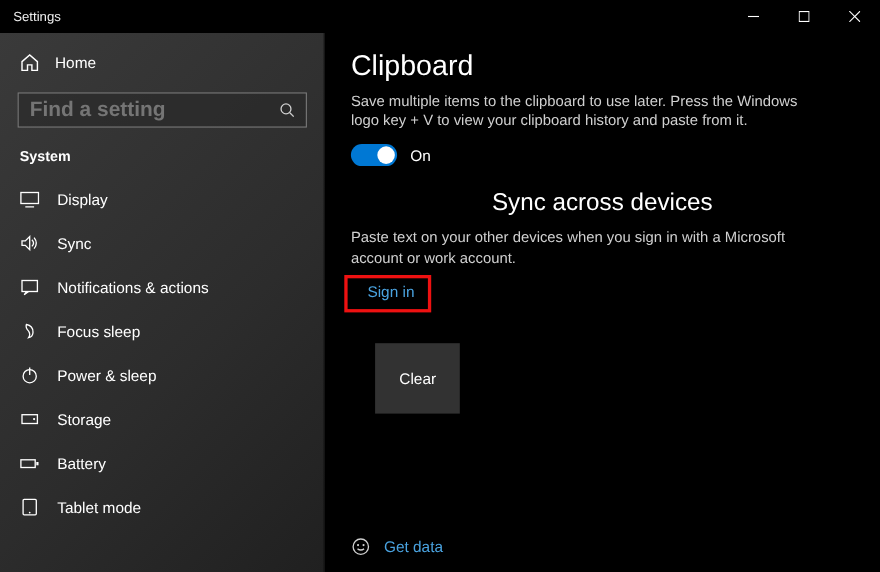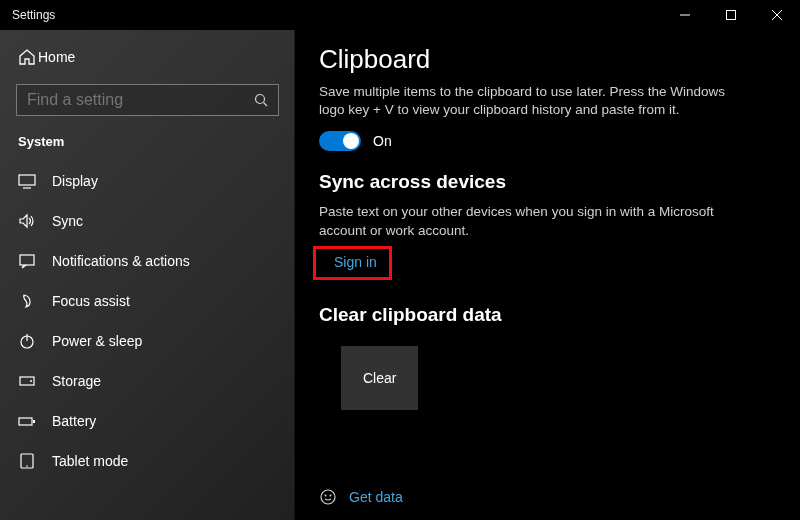--- a/index.html
+++ b/index.html
@@ -6,36 +6,36 @@
   html, body { width: 800px; height: 520px; overflow: hidden; font-family: "Segoe UI", Arial, sans-serif; background: #000; color: #fff; }
   .window { width: 800px; height: 520px; display: flex; flex-direction: column; background: #404040; position: relative; }
   .titlebar { height: 30px; display: flex; align-items: center; justify-content: space-between; background: #000; }
   .titlebar-left { padding-left: 12px; font-size: 12px; color: #eee; }
   .titlebar-right { display: flex; }
   .tb-btn { width: 46px; height: 30px; display: flex; align-items: center; justify-content: center; color: #fff; }
   .tb-btn svg { stroke: #fff; }
   .body { flex: 1; display: flex; overflow: hidden; }
   .sidebar { width: 295px; height: 100%; background: linear-gradient(135deg, #3a3a3a 0%, #2c2c2c 60%, #202020 100%); padding-top: 8px; position: relative; }
   .sidebar::after { content:""; position:absolute; right:0; top:0; bottom:0; width:1px; background: rgba(0,0,0,0.4); }
-  .home-row { display: flex; align-items: center; gap: 2px; padding: 10px 18px; font-size: 14px; color: #fff; }
+  .home-row { display: flex; align-items: center; gap: 14px; padding: 10px 18px; font-size: 14px; color: #fff; }
   .search-wrap { margin: 8px 16px 12px 16px; }
   .search { display: flex; align-items: center; justify-content: space-between; border: 1px solid #7a7a7a; background: rgba(40,40,40,0.6); height: 32px; padding: 0 10px; }
-  .search input { background: transparent; border: none; outline: none; color: #cfcfcf; font-size: 16px; width: 200px; }
+  .search input { background: transparent; border: none; outline: none; color: #cfcfcf; font-size: 19px; width: 200px; font-weight: bold; }
   .cat { padding: 6px 18px 12px 18px; font-size: 13px; font-weight: 600; color: #fff; }
   .nav { list-style: none; }
   .nav li { display: flex; align-items: center; gap: 16px; padding: 11px 18px; font-size: 14px; color: #fff; }
   .nav li .ic { width: 18px; height: 18px; display:flex; align-items:center; justify-content:center; }
   .content { flex: 1; background: #000; padding: 14px 24px 10px 24px; overflow: hidden; position: relative; }
   h1 { font-size: 26px; font-weight: 400; margin-bottom: 8px; }
   .desc { font-size: 13.5px; color: #d0d0d0; line-height: 1.35; max-width: 420px; }
   .toggle-row { display: flex; align-items: center; gap: 12px; margin: 12px 0 20px 0; }
   .toggle { width: 42px; height: 20px; border-radius: 10px; background: #0078d4; position: relative; }
   .toggle .knob { position: absolute; right: 2px; top: 2px; width: 16px; height: 16px; background: #fff; border-radius: 50%; }
   .toggle-label { font-size: 14px; }
-  h2 { font-size: 19px; font-weight: 700; margin-top: 6px; margin-bottom: 10px; }
+  h2 { font-size: 22px; font-weight: 400; margin-top: 6px; margin-bottom: 10px; text-align: center; }
   .link { color: #4aa3e0; font-size: 14px; display: inline-block; }
   .signin-wrap { display:inline-block; border: 3px solid #e11; padding: 4px 12px 6px 18px; margin-top: 6px; margin-left:-6px; }
   .btn { background: #323232; color: #fff; border: none; padding: 24px 22px; font-size: 14px; margin-top: 10px; margin-left: 22px; }
   .gethelp { position: absolute; left: 24px; bottom: 14px; display: flex; align-items: center; gap: 12px; }
   .gethelp .ic { width:18px; height:18px; }
   .sep { height: 18px; }
   svg { display:block; }
 </style>
 </head>
 <body>
@@ -118,21 +118,21 @@
               </svg>
             </span>
           <span>Notifications &amp; actions</span>
         </li>
         <li>
           <span class="ic">
               <svg width="18" height="18" viewBox="0 0 18 18">
                 <path d="M6 3 Q12 4 12 10 Q12 14 8 15 Q10 12 8 9 Q5 6 6 3 Z" fill="none" stroke="#fff" stroke-width="1.2"></path>
               </svg>
             </span>
-          <span>Focus assist</span>
+          <span>Focus sleep</span>
         </li>
         <li>
           <span class="ic">
               <svg width="18" height="18" viewBox="0 0 18 18">
                 <circle cx="9" cy="10" r="6" fill="none" stroke="#fff" stroke-width="1.2"></circle>
                 <line x1="9" y1="2" x2="9" y2="9" stroke="#fff" stroke-width="1.2"></line>
               </svg>
             </span>
           <span>Power &amp; sleep</span>
         </li>
@@ -176,21 +176,20 @@
         <span class="toggle-label">On</span>
       </div>
 
       <h2>Sync across devices</h2>
       <p class="desc">Paste text on your other devices when you sign in with a Microsoft account or work account.</p>
       <div class="signin-wrap">
         <a class="link">Sign in</a>
       </div>
 
       <div class="sep"></div>
-      <h2>Clear clipboard data</h2>
       <button class="btn">Clear</button>
 
       <div class="gethelp">
         <span class="ic">
           <svg width="18" height="18" viewBox="0 0 18 18">
               <circle cx="9" cy="9" r="7" fill="none" stroke="#cfcfcf" stroke-width="1.2"></circle>
               <circle cx="6.5" cy="7.5" r="1" fill="#cfcfcf"></circle>
               <circle cx="11.5" cy="7.5" r="1" fill="#cfcfcf"></circle>
               <path d="M6 11 Q9 13 12 11" fill="none" stroke="#cfcfcf" stroke-width="1.2"></path>
             </svg>

